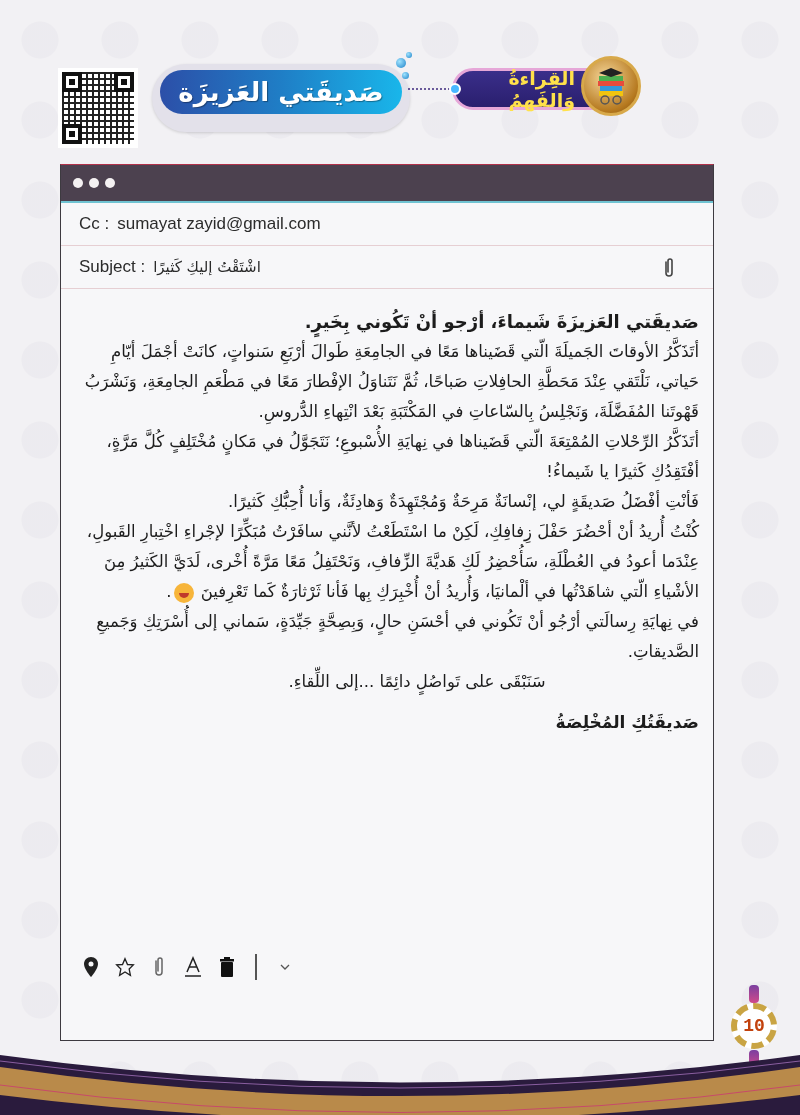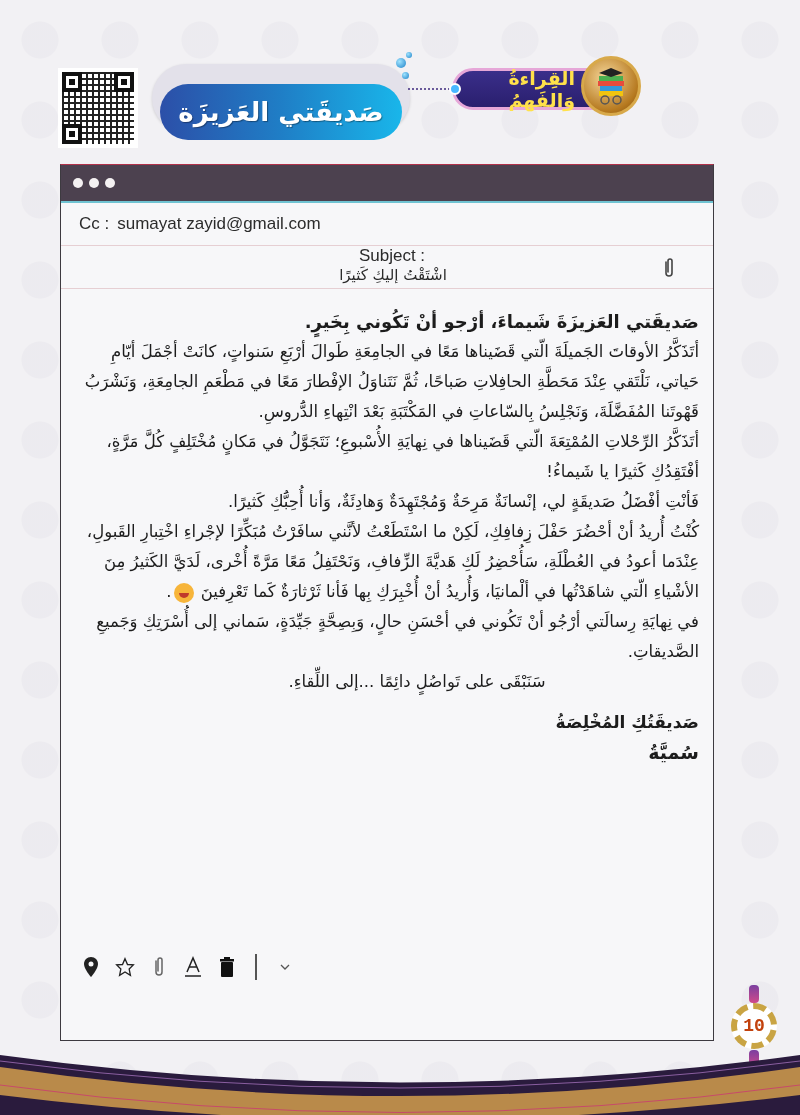--- a/index.html
+++ b/index.html
@@ -38,21 +38,21 @@
     .qr-finder::after {
       content: ""; position: absolute; left: 3px; top: 3px; width: 6px; height: 6px; background: #111;
     }
     .title-badge-outer {
       position: absolute; left: 152px; top: 64px; width: 258px; height: 68px;
       border-radius: 34px;
       background: #e3e1ea;
       box-shadow: 0 1px 3px rgba(0,0,0,0.15);
     }
     .title-badge {
-      position: absolute; left: 160px; top: 84px; width: 242px; height: 56px;
+      position: absolute; left: 160px; top: 70px; width: 242px; height: 44px;
       border-radius: 28px;
       background: linear-gradient(90deg, #2c4fa8 0%, #1f7ec6 50%, #19b6ea 100%);
       display: flex; align-items: center; justify-content: center;
       color: #fff; font-weight: bold; font-size: 26px;
       direction: rtl;
       text-shadow: 1px 1px 1px rgba(0,0,0,0.35);
     }
     .bubble { position: absolute; border-radius: 50%; background: radial-gradient(circle at 35% 35%, #9fe3ff, #1d82c8); }
     .dotted-line {
       position: absolute; left: 408px; top: 80px; width: 50px; height: 10px;
@@ -92,21 +92,21 @@
       display: flex; align-items: center; padding-left: 12px; gap: 6px;
     }
     .win-dot { width: 10px; height: 10px; border-radius: 50%; background: #f4f1f2; }
     .field-row {
       height: 43px; display: flex; align-items: center;
       padding-left: 18px; font-size: 17px; color: #2b2b2b;
       border-bottom: 1px solid #e6cfd3;
       font-family: "Liberation Sans", sans-serif;
     }
     .field-label { margin-right: 8px; }
-    .field-subject { position: relative; flex-direction: column; }
+    .field-subject { position: relative; }
     .subject-value { direction: rtl; margin-right: 6px; font-family: "DejaVu Sans", sans-serif; font-size: 15px; }
     .attach-icon-top {
       position: absolute; right: 34px; top: 11px; width: 20px; height: 22px;
     }
     .body {
       direction: rtl; text-align: right;
       padding: 18px 14px 0 14px;
       font-size: 16.5px; line-height: 30px; color: #1c1c1c;
       font-family: "DejaVu Sans", sans-serif;
     }
@@ -202,21 +202,20 @@
     <p class="greeting">صَديقَتي العَزيزَةَ شَيماءَ، أرْجو أنْ تَكُوني بِخَيرٍ.</p>
     <p>أتَذَكَّرُ الأوقاتَ الجَميلَةَ الّتي قَضَيناها مَعًا في الجامِعَةِ طَوالَ أرْبَعِ سَنواتٍ، كانَتْ أجْمَلَ أيّامِ حَياتي، نَلْتَقي عِنْدَ مَحَطَّةِ الحافِلاتِ صَباحًا، ثُمَّ نَتَناوَلُ الإفْطارَ مَعًا في مَطْعَمِ الجامِعَةِ، وَنَشْرَبُ قَهْوتَنا المُفَضَّلَةَ، وَنَجْلِسُ بِالسّاعاتِ في المَكْتَبَةِ بَعْدَ انْتِهاءِ الدُّروسِ.</p>
     <p>أتَذَكَّرُ الرِّحْلاتِ المُمْتِعَةَ الّتي قَضَيناها في نِهايَةِ الأُسْبوعِ؛ نَتَجَوَّلُ في مَكانٍ مُخْتَلِفٍ كُلَّ مَرَّةٍ،</p>
     <p>أفْتَقِدُكِ كَثيرًا يا شَيماءُ!</p>
     <p>فَأنْتِ أفْضَلُ صَديقَةٍ لي، إنْسانَةٌ مَرِحَةٌ وَمُجْتَهِدَةٌ وَهادِئَةٌ، وَأنا أُحِبُّكِ كَثيرًا.</p>
     <p><span>كُنْتُ أُريدُ أنْ أحْضُرَ حَفْلَ زِفافِكِ، لَكِنْ ما اسْتَطَعْتُ لأنَّني سافَرْتُ مُبَكِّرًا لإجْراءِ اخْتِبارِ القَبولِ، عِنْدَما أعودُ في العُطْلَةِ، سَأُحْضِرُ لَكِ هَديَّةَ الزِّفافِ، وَنَحْتَفِلُ مَعًا مَرَّةً أُخْرى، لَدَيَّ الكَثيرُ مِنَ الأشْياءِ الّتي شاهَدْتُها في ألْمانيَا، وَأُريدُ أنْ أُخْبِرَكِ بِها فَأنا ثَرْثارَةٌ كَما تَعْرِفينَ</span> <span class="emoji"></span>.</p>
     <p>في نِهايَةِ رِسالَتي أرْجُو أنْ تَكُوني في أحْسَنِ حالٍ، وَبِصِحَّةٍ جَيِّدَةٍ، سَماني إلى أُسْرَتِكِ وَجَميعِ الصَّديقاتِ.</p>
     <p class="closing">سَنَبْقَى على تَواصُلٍ دائِمًا ...إلى اللِّقاءِ.</p>
     <div class="signoff">
       <span class="signoff-line">صَديقَتُكِ المُخْلِصَةُ</span>
-      <span class="sig-name">سُميَّةُ</span>
     </div>
   </div>
 
   <div class="toolbar">
     <span class="tb-icon">
       <svg width="14" height="20" viewBox="0 0 14 20">
           <path d="M7 0 C3 0 0 3 0 7 c0 5 7 13 7 13 s7-8 7-13 C14 3 11 0 7 0z" fill="#222"></path>
           <circle cx="7" cy="7" r="2.5" fill="#f7f7f9"></circle>
         </svg>
     </span>

